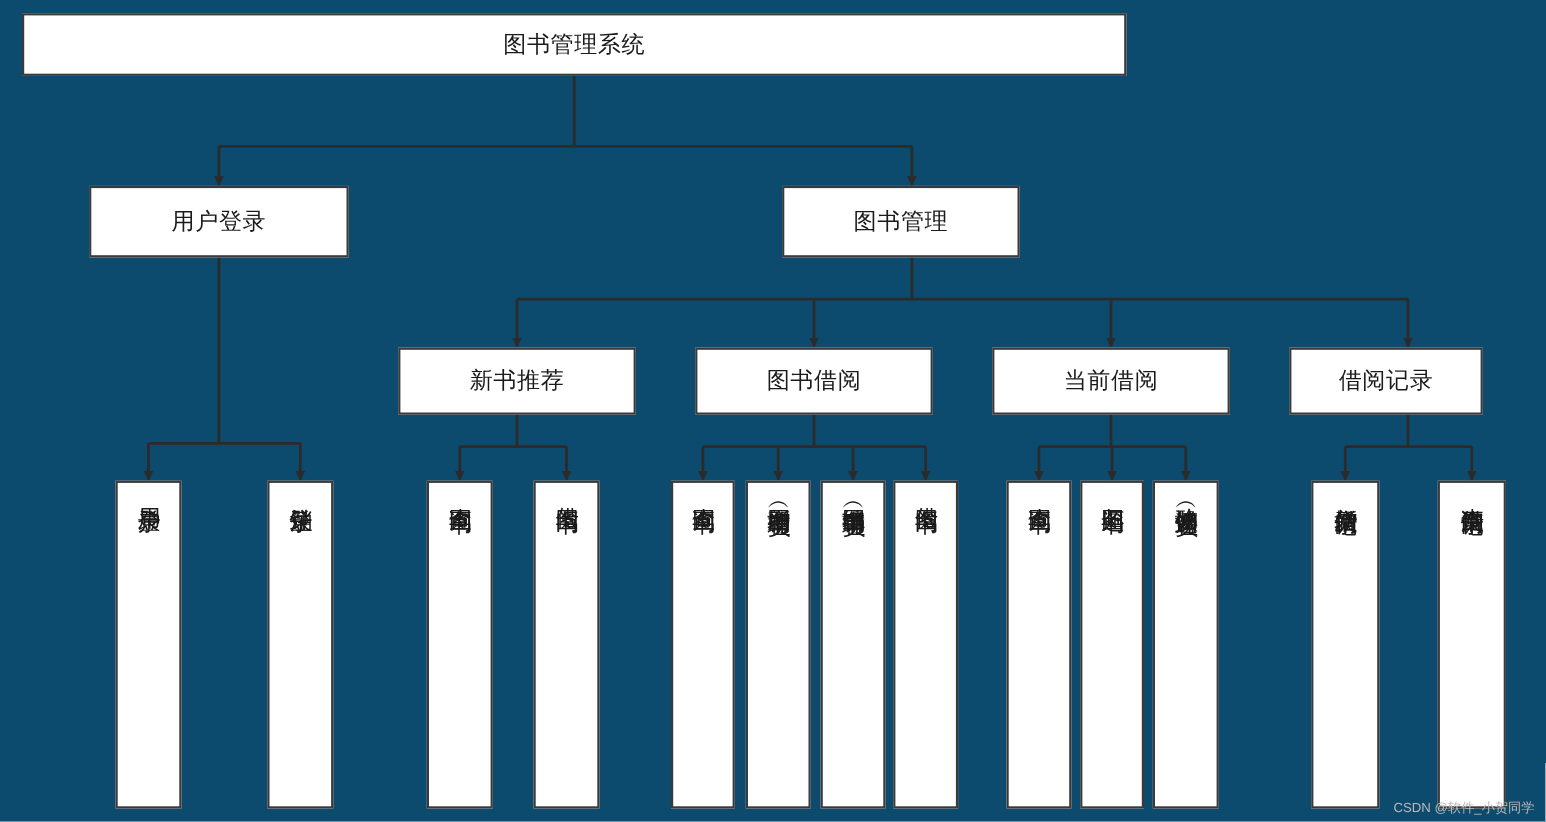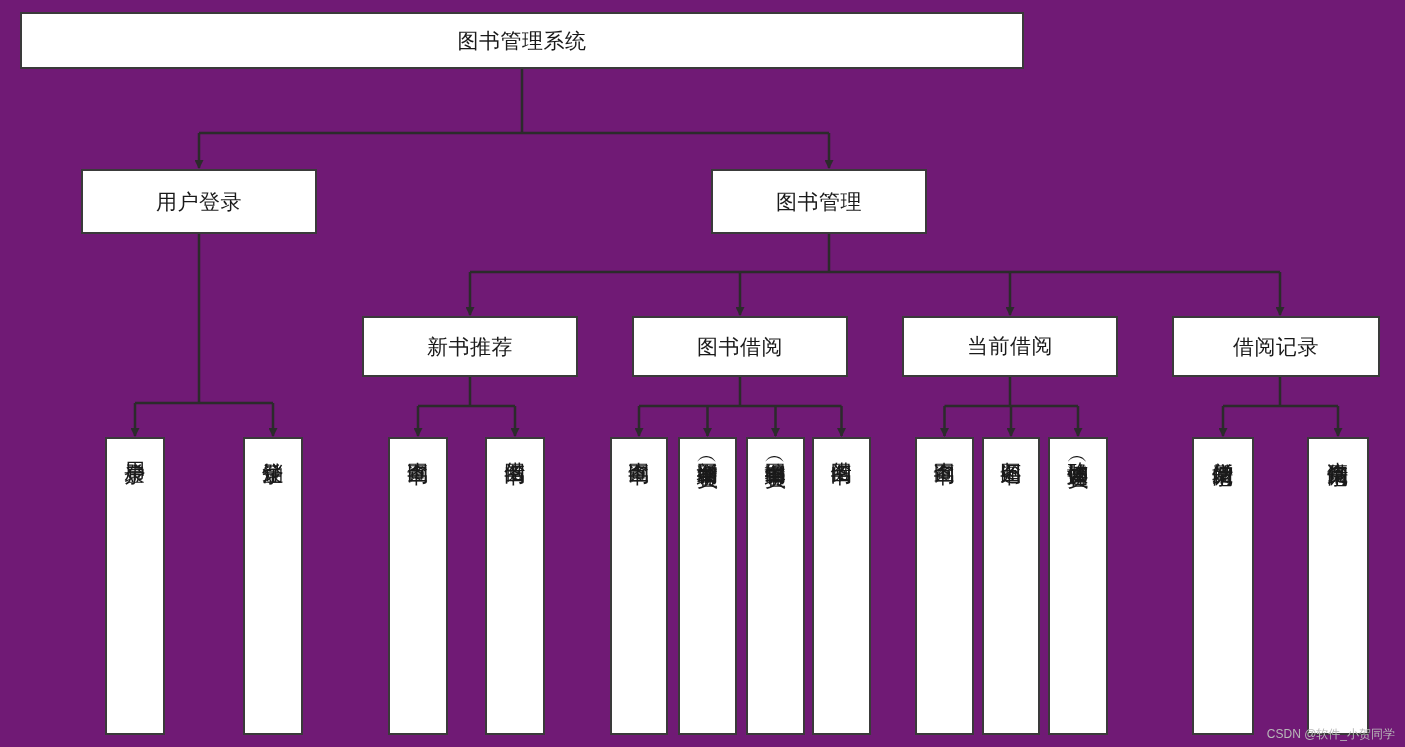--- a/index.html
+++ b/index.html
@@ -7,21 +7,21 @@
     padding: 0;
     background: #ffffff;
   }
   body {
     font-family: "Liberation Sans", "DejaVu Sans", sans-serif;
   }
   #stage {
     position: relative;
     width: 1405px;
     height: 747px;
-    background: #701a75;
+    background: #0c4a6e;
     overflow: hidden;
   }
   #wires {
     position: absolute;
     left: 0;
     top: 0;
     width: 1405px;
     height: 747px;
   }
   .node {
@@ -121,24 +121,24 @@
       </div>
       <div class="node horizontal" style="left: 711px; top: 169px; width: 216px; height: 65px;">
         <div class="node-label">图书管理</div>
       </div>
       <div class="node horizontal" style="left: 362px; top: 316px; width: 216px; height: 61px; justify-content: center;">
         <div class="node-label">新书推荐</div>
       </div>
       <div class="node horizontal" style="left: 632px; top: 316px; width: 216px; height: 61px;">
         <div class="node-label">图书借阅</div>
       </div>
-      <div class="node horizontal" style="left: 902px; top: 316px; width: 216px; height: 61px; font-family: Liberation Serif, serif;">
+      <div class="node horizontal" style="left: 902px; top: 316px; width: 216px; height: 61px;">
         <div class="node-label">当前借阅</div>
       </div>
-      <div class="node horizontal" style="left: 1172px; top: 316px; width: 208px; height: 61px;">
+      <div class="node horizontal" style="left: 1172px; top: 316px; width: 176px; height: 61px;">
         <div class="node-label">借阅记录</div>
       </div>
       <div class="node vertical" style="left: 105px; top: 437px; width: 60px; height: 298px;">
         <div class="node-label">用户登录</div>
       </div>
       <div class="node vertical" style="left: 243px; top: 437px; width: 60px; height: 298px;">
         <div class="node-label">注销登录</div>
       </div>
       <div class="node vertical" style="left: 388px; top: 437px; width: 60px; height: 298px;">
         <div class="node-label">查询图书</div>

